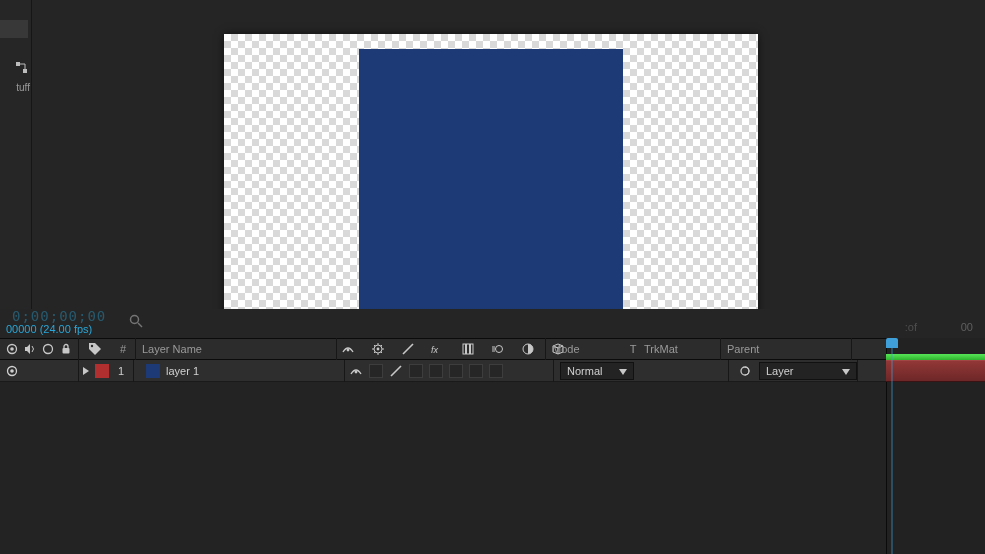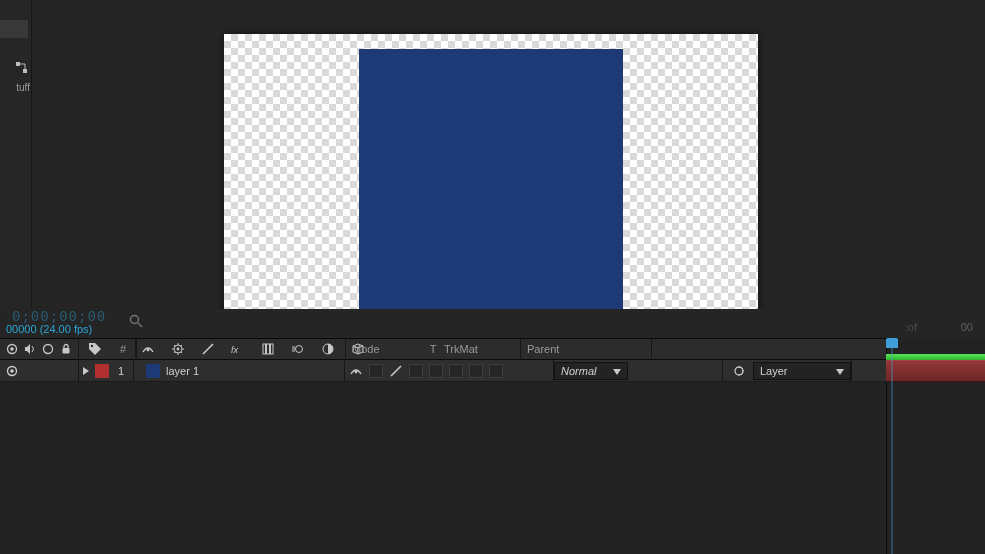--- a/index.html
+++ b/index.html
@@ -58,21 +58,21 @@
   .lr-twirl{width:14px;flex:none;display:flex;align-items:center;justify-content:center;}
   .lr-label{width:14px;height:14px;flex:none;background:#b12f2f;margin-left:2px;}
   .lr-index{width:24px;flex:none;text-align:center;color:#d0d0d0;}
   .lr-solid-icon{width:14px;height:14px;background:#1d3a76;flex:none;margin-left:12px;margin-right:6px;}
   .lr-name{width:178px;flex:none;color:#d0d0d0;}
   .lr-switches{width:208px;flex:none;display:flex;align-items:center;gap:6px;padding-left:4px;}
   .lr-switches .swcell{width:14px;height:14px;border:1px solid #3d3d3d;background:#262626;}
   .lr-gap{width:1px;height:22px;background:#171717;flex:none;}
   .dd{height:18px;background:#232323;border:1px solid #111;color:#d0d0d0;display:flex;align-items:center;padding:0 6px;gap:6px;justify-content:space-between;}
   .dd .caret{margin-left:6px;}
-  .lr-mode{width:74px;flex:none;font-style:italic;}
+  .lr-mode{width:74px;flex:none;margin-left:6px;}
   .lr-t{width:18px;flex:none;}
   .lr-trkmat{width:74px;flex:none;margin-left:2px;}
   .lr-parent-pick{width:20px;flex:none;margin-left:6px;display:flex;align-items:center;justify-content:center;}
   .lr-parent{width:98px;flex:none;margin-left:4px;}
 
   
   .tl-body{position:absolute;left:0;top:382px;width:985px;height:172px;background:#232323;}
   .track-area{position:absolute;left:886px;top:338px;width:99px;height:216px;background:#222;border-left:1px solid #0b0b0b;}
   .cti{position:absolute;left:886px;top:338px;width:12px;height:22px;}
   .cti .head{width:12px;height:10px;background:#3fa0d9;border-radius:2px 2px 0 0;}
@@ -176,20 +176,21 @@
     <div class="ch-tag">
       <span>
           <svg class="icon-md" viewBox="0 0 14 14">
             <path d="M1 1h6l6 6-6 6-6-6z" fill="#c8c8c8"></path>
             <circle cx="4" cy="4" r="1.2" fill="#2c2c2c"></circle>
           </svg>
         </span>
     </div>
     <div class="ch-hash">#</div>
     <div class="ch-sep"></div>
+    <div class="ch-name">Layer Name</div>
     <div class="ch-sep"></div>
     <div class="ch-switches">
       <span>
           <svg class="icon-md" viewBox="0 0 14 14">
             <path d="M2 10q5-8 10 0" fill="none" stroke="#c8c8c8" stroke-width="1.4"></path>
             <circle cx="7" cy="8" r="1.4" fill="#c8c8c8"></circle>
           </svg>
         </span>
       <span>
           <svg class="icon-md" viewBox="0 0 14 14">

